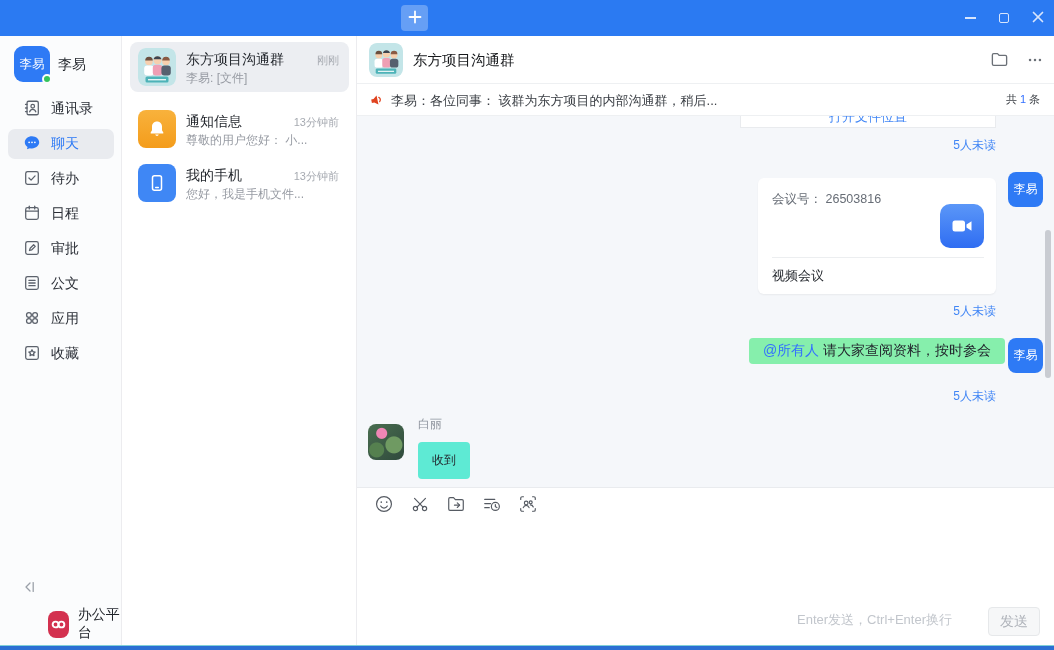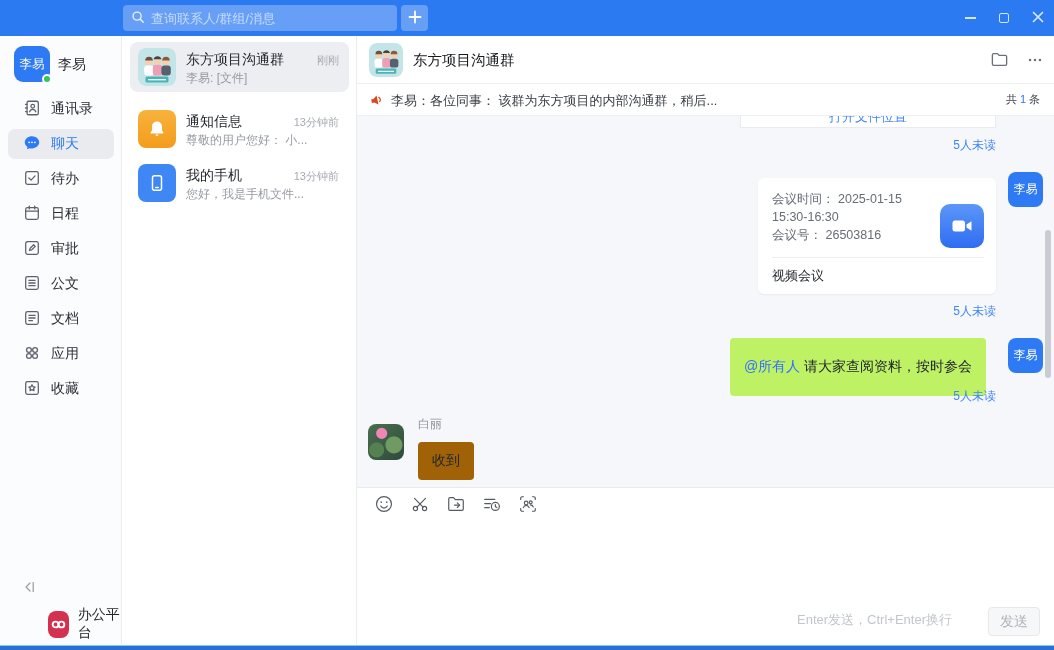--- a/index.html
+++ b/index.html
@@ -67,49 +67,40 @@
   .filecard-cut .lnk { position:absolute; left:0; top:-8px; width:100%; text-align:center; font-size:13px; color:#4186f5; cursor:pointer; }
   .unread { position:absolute; right:58px; font-size:12px; color:#4186f5; cursor:pointer; }
   .meeting-card { position:absolute; right:58px; top:62px; width:238px; background:#fff; border-radius:6px; box-shadow:0 1px 2px rgba(31,35,41,.06); padding:12px 12px 9px 14px; cursor:pointer; }
   .meeting-head { display:flex; }
   .meeting-info { flex:1; min-width:0; }
   .meeting-title { font-size:14px; font-weight:bold; color:#1f2329; margin-bottom:5px; }
   .meeting-line { font-size:12.5px; color:#676d76; line-height:1.45; }
   .meeting-ic { flex:0 0 44px; width:44px; height:44px; margin-left:6px; margin-top:14px; border-radius:10px; background:linear-gradient(180deg,#5b97f8,#2f6df2); display:flex; align-items:center; justify-content:center; }
   .meeting-foot { border-top:1px solid #eceef0; margin-top:9px; padding-top:9px; font-size:13px; color:#1f2329; }
   .sq-avatar { position:absolute; right:11px; width:35px; height:35px; border-radius:8px; background:#2e7af5; color:#fff; font-size:12px; display:flex; align-items:center; justify-content:center; cursor:pointer; }
-  .mention-bubble { position:absolute; right:68px; top:222px; background:#bef264; border-radius:4px; padding:20px 14px; font-size:14px; color:#23272e; white-space:nowrap; }
+  .mention-bubble { position:absolute; right:49px; top:222px; background:#86efac; border-radius:4px; padding:4px 14px; font-size:14px; color:#23272e; white-space:nowrap; }
   .mention-bubble .at { color:#3370ff; }
   .bai-avatar { position:absolute; left:11px; top:308px; width:36px; height:36px; border-radius:8px; cursor:pointer; }
   .bai-name { position:absolute; left:61px; top:300px; font-size:12px; color:#9096a0; }
-  .bai-bubble { position:absolute; left:61px; top:326px; background:#a16207; border-radius:4px; padding:10px 14px; font-size:14px; color:#23272e; }
+  .bai-bubble { position:absolute; left:61px; top:326px; background:#5eead4; border-radius:4px; padding:10px 14px; font-size:12px; color:#23272e; }
   .msg-scrollbar { position:absolute; right:3px; top:114px; width:6px; height:148px; border-radius:3px; background:#c9ccd2; cursor:grab; }
 
   .composer { position:absolute; left:0; top:451px; width:697px; height:158px; background:#fff; border-top:1px solid #e9ebee; }
   .comp-icons { position:absolute; left:17px; top:7px; display:flex; gap:16px; }
   .comp-icons .cbtn { width:20px; height:20px; display:flex; align-items:center; justify-content:center; cursor:pointer; }
   .comp-input { position:absolute; left:10px; top:34px; width:660px; height:80px; cursor:text; }
   .comp-hint { position:absolute; right:102px; bottom:16px; font-size:13px; color:#c2c6cc; }
   .send-btn { position:absolute; right:14px; bottom:9px; width:52px; height:29px; background:#f6f7f8; border:1px solid #e6e8ea; border-radius:4px; font-size:14px; color:#aeb2b9; display:flex; align-items:center; justify-content:center; cursor:pointer; }
 </style>
 </head>
 <body>
 
 <div class="app">
 
   <div class="topbar">
-    <div class="searchbox">
-      <span>
-        <svg width="14" height="14" viewBox="0 0 16 16" fill="none" stroke="rgba(255,255,255,.85)" stroke-width="1.6" stroke-linecap="round">
-            <circle cx="7" cy="7" r="4.6"></circle>
-            <line x1="10.6" y1="10.6" x2="14" y2="14"></line>
-          </svg>
-      </span>
-      <input type="text" placeholder="查询联系人/群组/消息" style="">
-    </div>
     <div class="plusbtn">
       <span>
         <svg width="14" height="14" viewBox="0 0 14 14" stroke="#fff" stroke-width="1.8" stroke-linecap="round">
             <line x1="7" y1="1.5" x2="7" y2="12.5"></line>
             <line x1="1.5" y1="7" x2="12.5" y2="7"></line>
           </svg>
       </span>
     </div>
     <div class="winctrls">
       <div class="winbtn">
@@ -181,29 +172,20 @@
         <span>审批</span>
       </div>
       <div class="menu-item">
         <span><svg width="18" height="18" viewBox="0 0 20 20" fill="none" stroke="#5c626c" stroke-width="1.4" stroke-linecap="round">
               <rect x="3" y="3" width="14" height="14" rx="2"></rect>
               <line x1="6.5" y1="7" x2="13.5" y2="7"></line>
               <line x1="6.5" y1="10" x2="13.5" y2="10"></line>
               <line x1="6.5" y1="13" x2="13.5" y2="13"></line>
             </svg></span>
         <span>公文</span>
-      </div>
-      <div class="menu-item">
-        <span><svg width="18" height="18" viewBox="0 0 20 20" fill="none" stroke="#5c626c" stroke-width="1.4" stroke-linecap="round">
-              <rect x="3" y="3" width="14" height="14" rx="2"></rect>
-              <line x1="6.5" y1="7" x2="13.5" y2="7"></line>
-              <line x1="6.5" y1="10" x2="13.5" y2="10"></line>
-              <line x1="6.5" y1="13" x2="10.5" y2="13"></line>
-            </svg></span>
-        <span>文档</span>
       </div>
       <div class="menu-item">
         <span><svg width="18" height="18" viewBox="0 0 20 20" fill="none" stroke="#5c626c" stroke-width="1.4">
               <circle cx="6.6" cy="6.6" r="2.7"></circle>
               <circle cx="13.4" cy="6.6" r="2.7"></circle>
               <circle cx="6.6" cy="13.4" r="2.7"></circle>
               <circle cx="13.4" cy="13.4" r="2.7"></circle>
             </svg></span>
         <span>应用</span>
       </div>
@@ -332,21 +314,20 @@
     <div class="messages">
 
       <div class="filecard-cut">
         <div class="lnk">打开文件位置</div>
       </div>
       <div class="unread" style="top:21px">5人未读</div>
 
       <div class="meeting-card">
         <div class="meeting-head">
           <div class="meeting-info">
-            <div class="meeting-line"><span>会议时间：</span> <span>2025-01-15 15:30-16:30</span></div>
             <div class="meeting-line"><span>会议号：</span> <span>26503816</span></div>
           </div>
           <div class="meeting-ic">
             <svg width="24" height="24" viewBox="0 0 24 24" fill="#fff">
                 <rect x="2.5" y="6.5" width="12.5" height="11" rx="2.5"></rect>
                 <path d="M16.5 10.5l5-3.2v9.4l-5-3.2z"></path>
               </svg>
           </div>
         </div>
         <div class="meeting-foot">视频会议</div>

